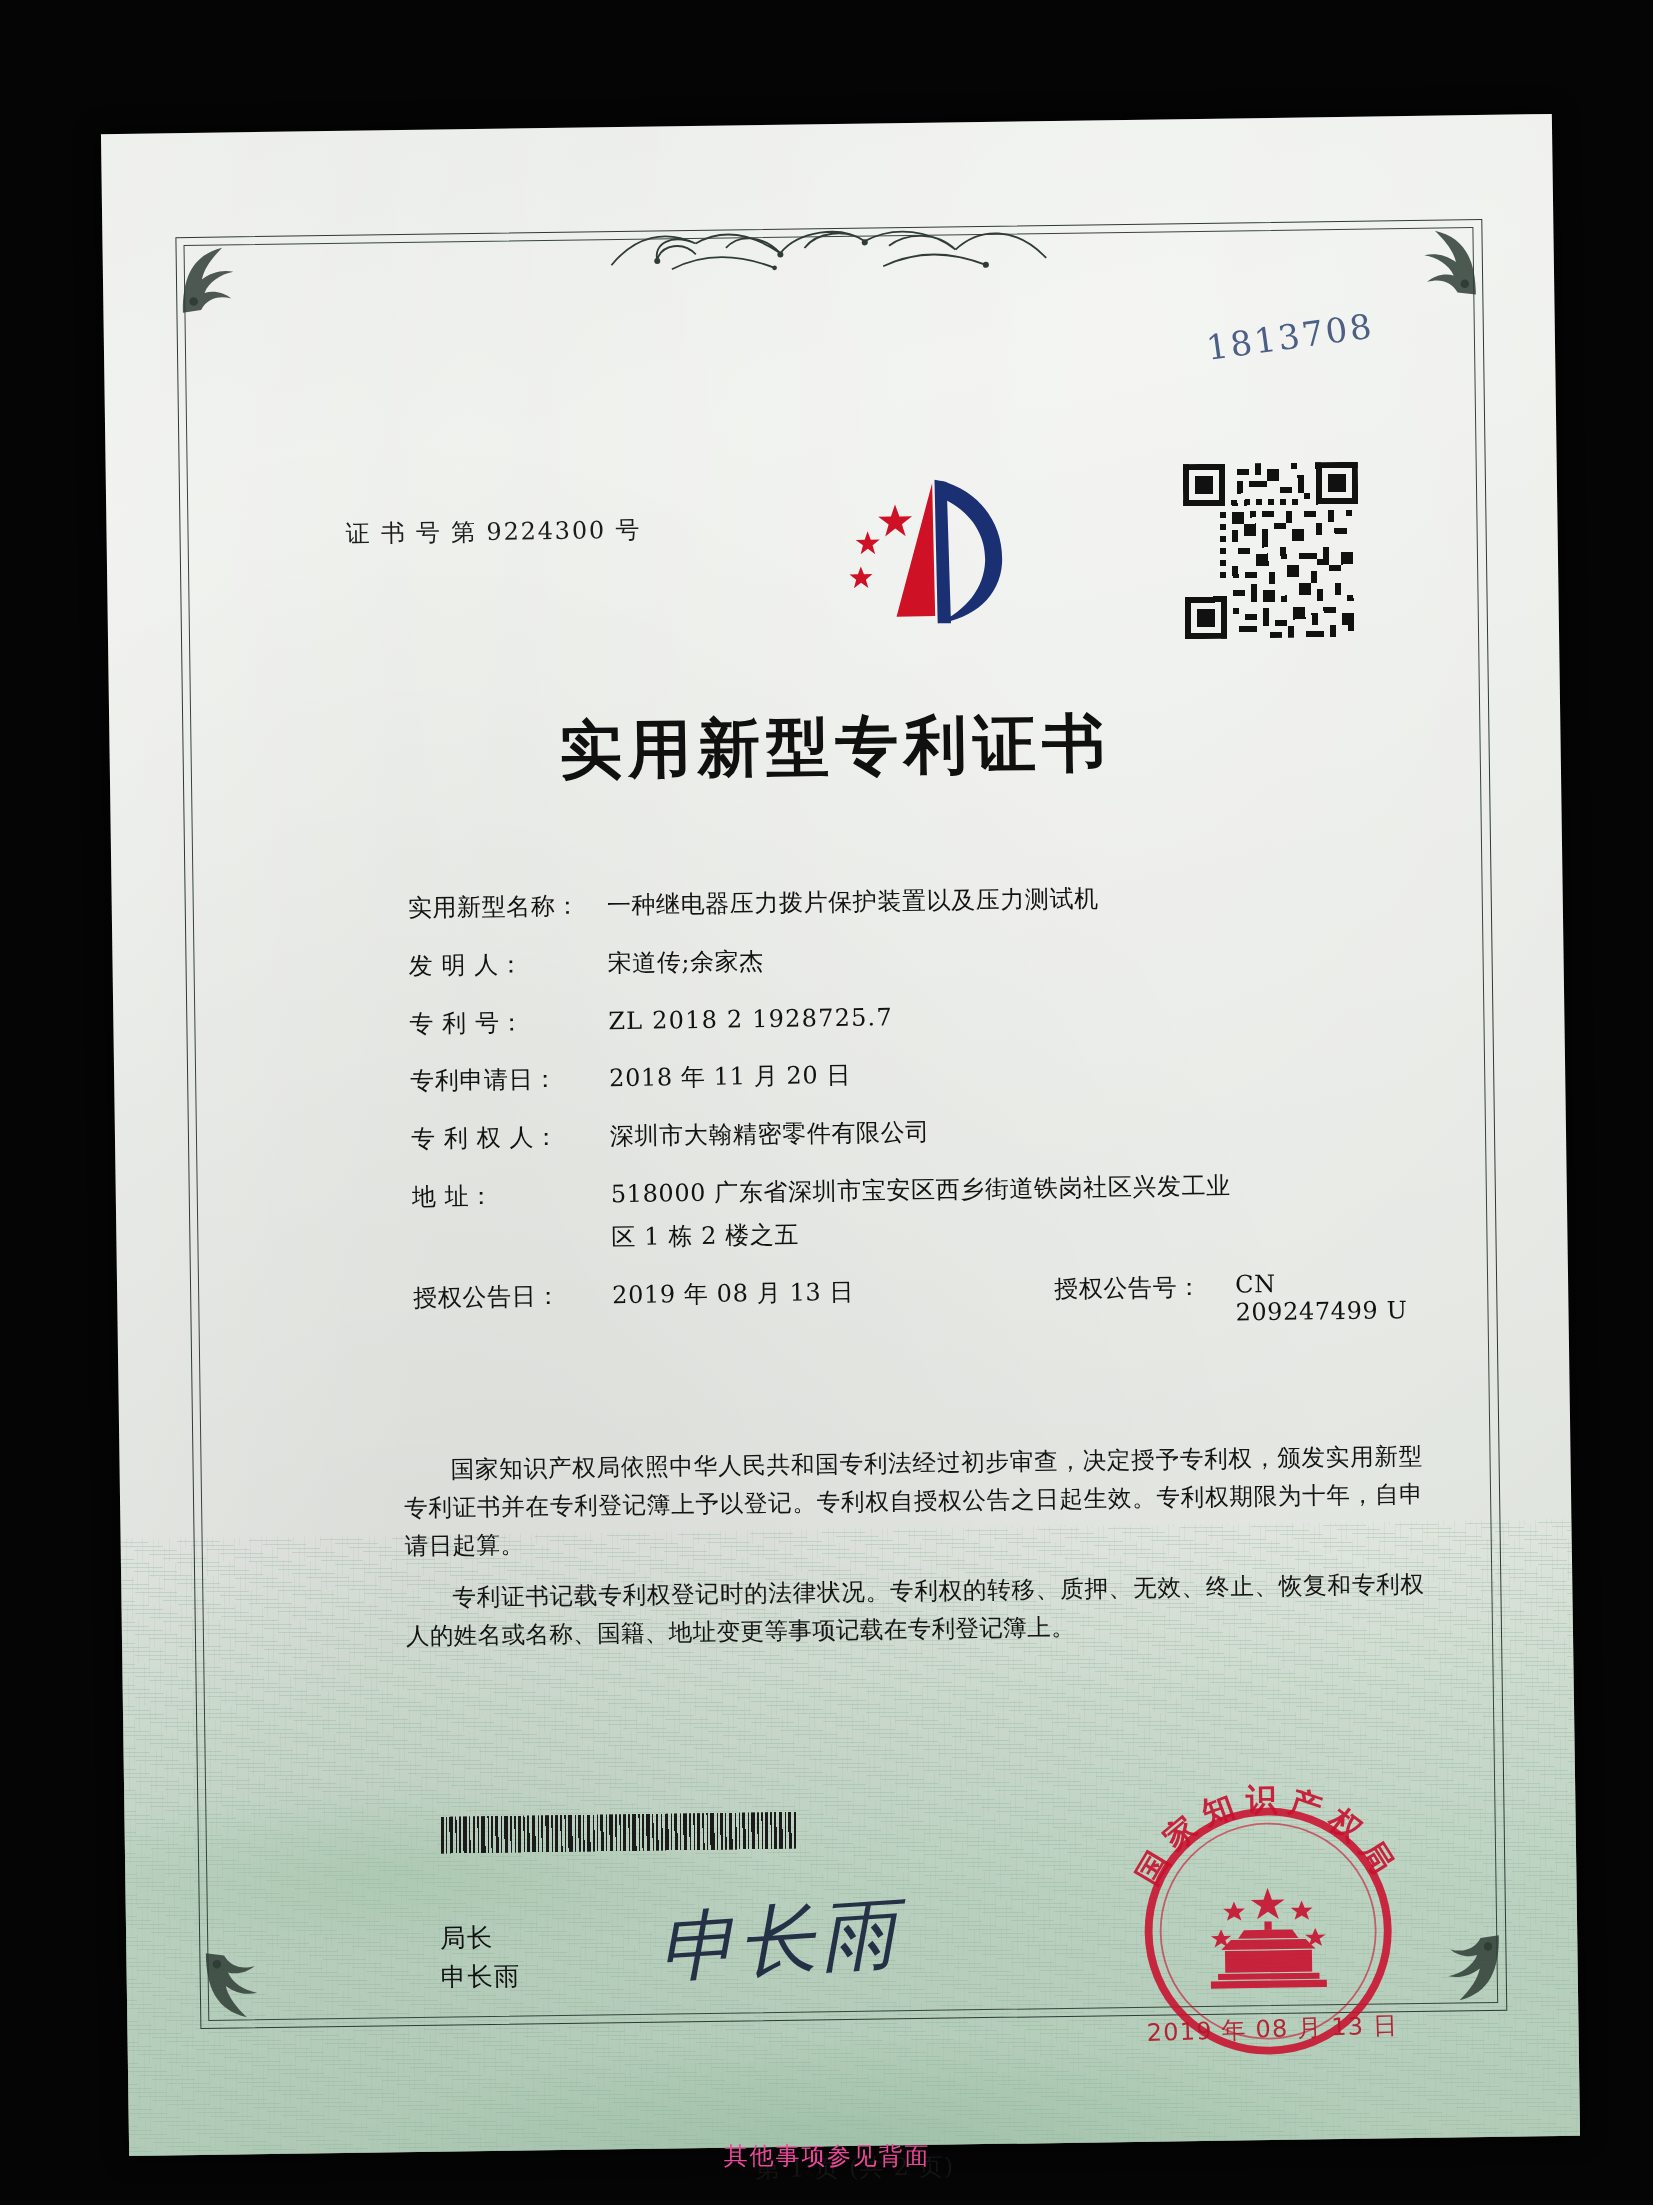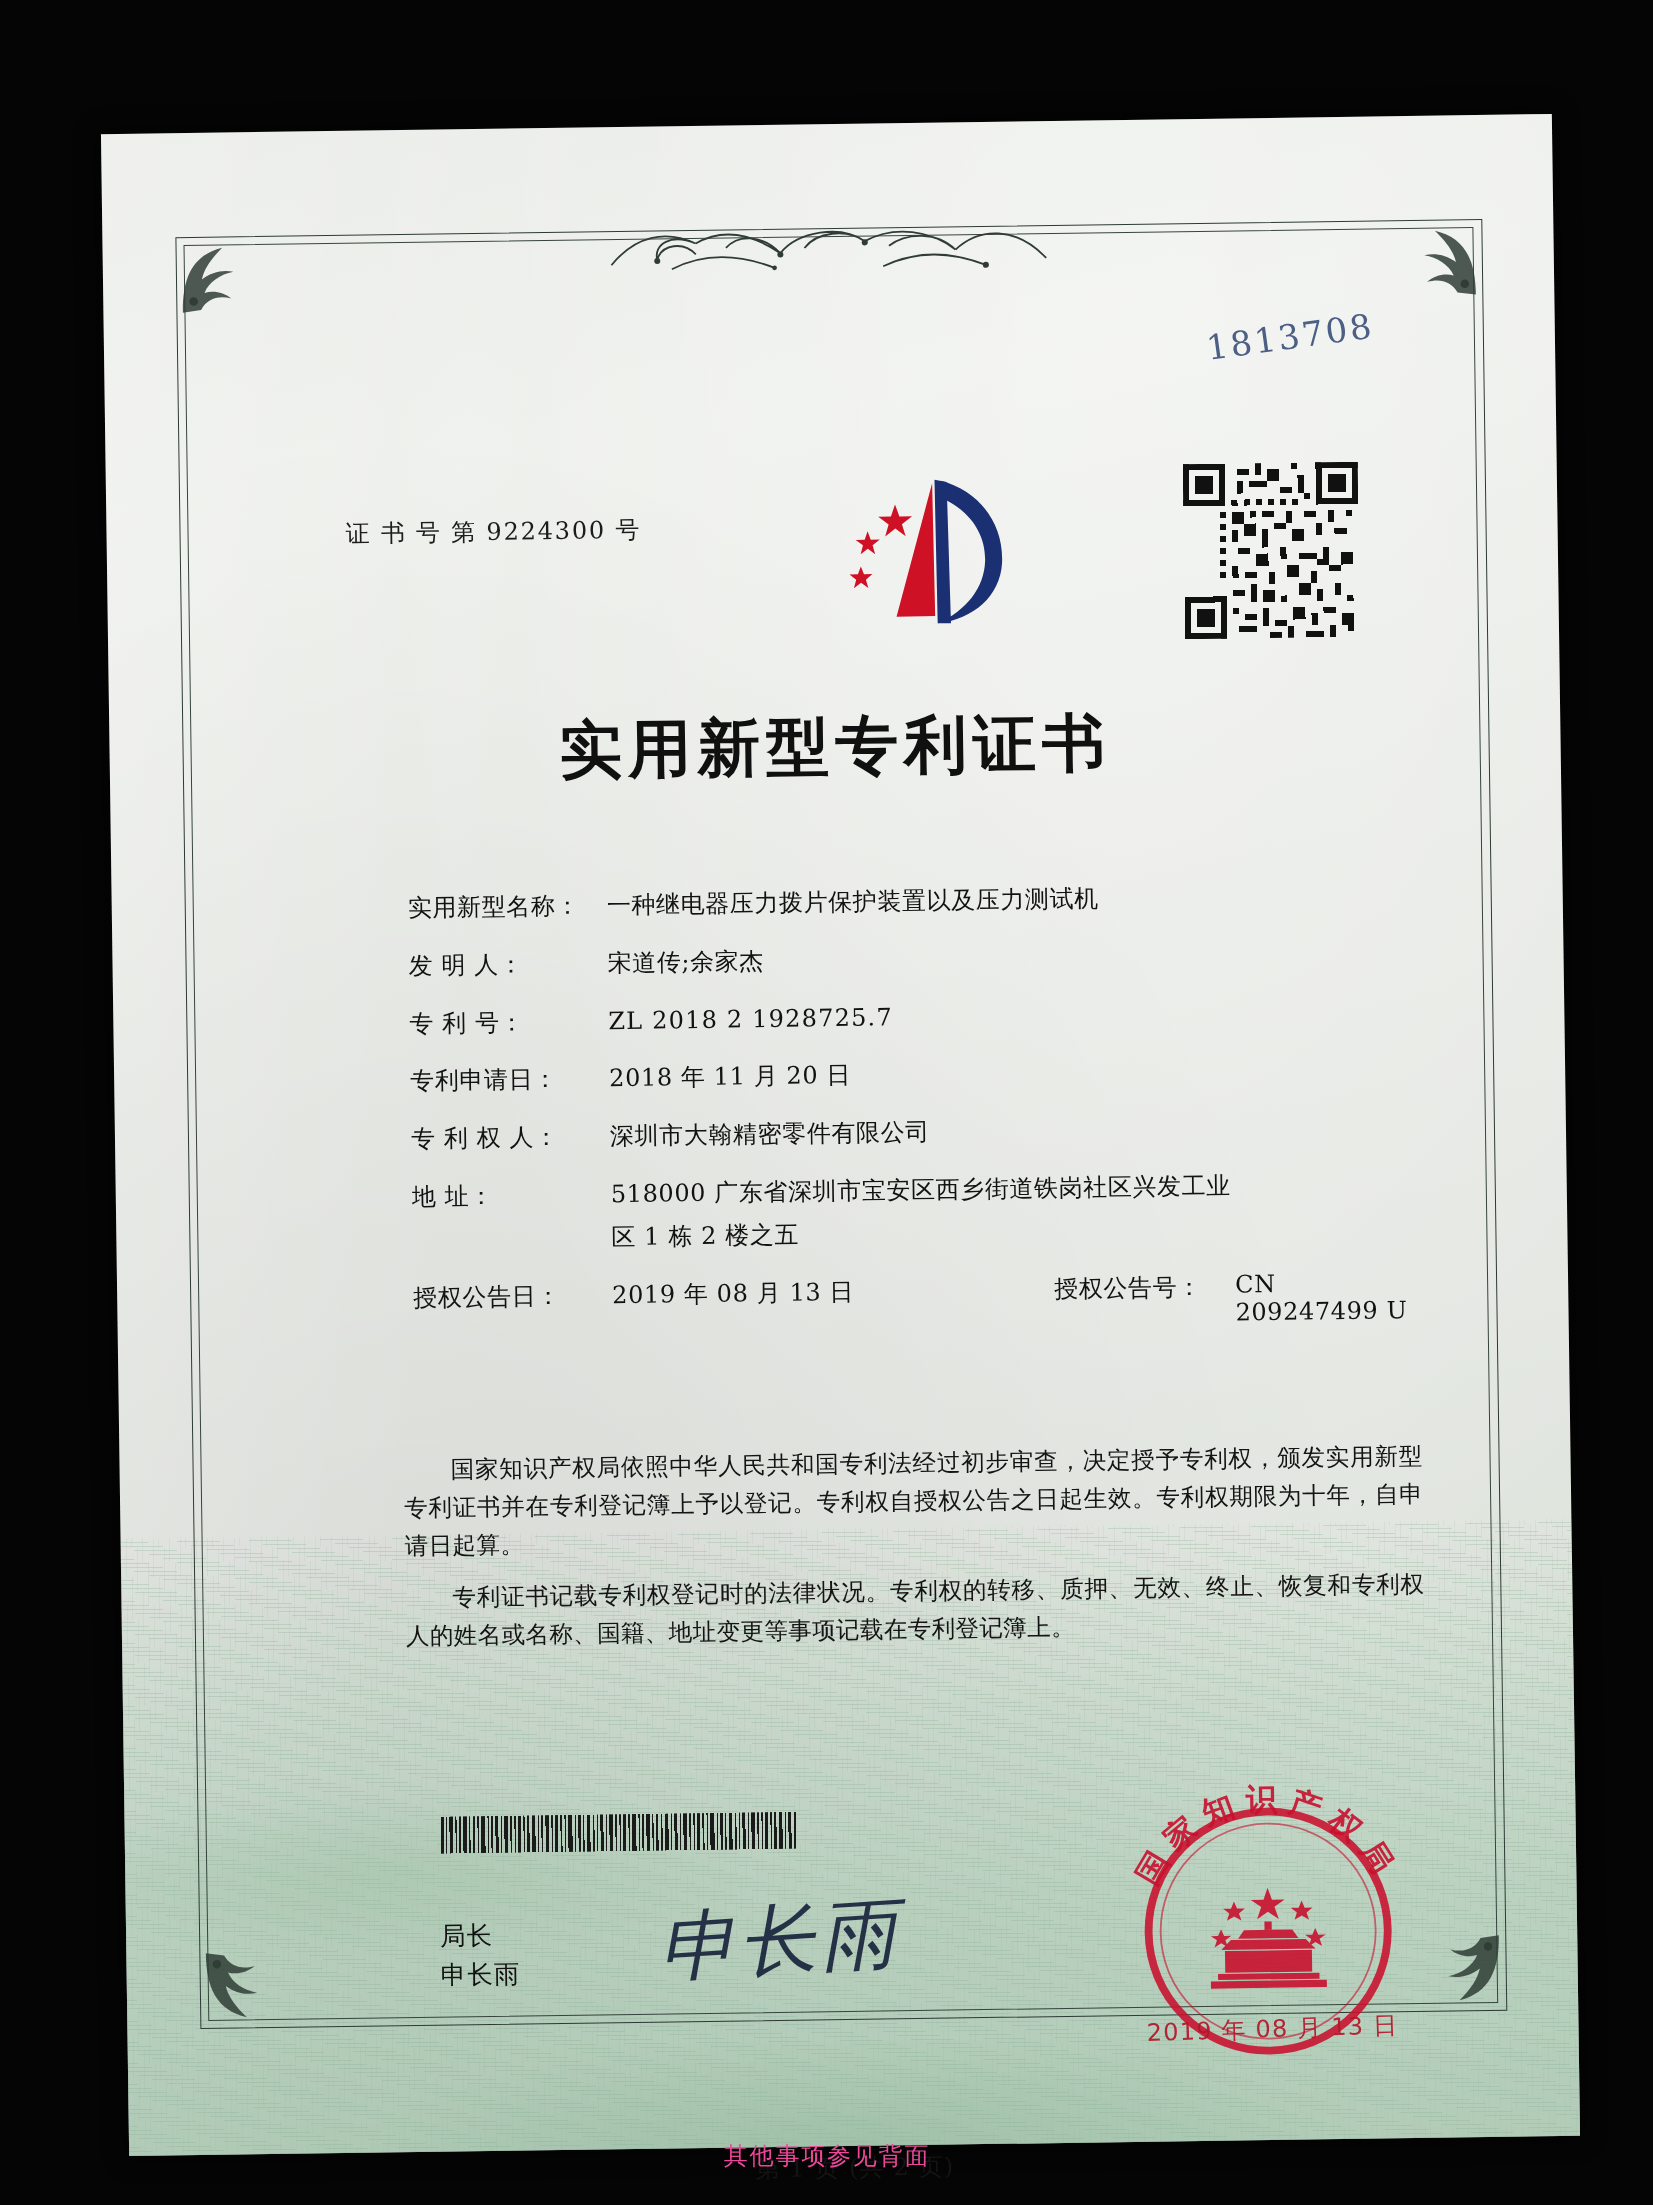--- a/index.html
+++ b/index.html
@@ -230,21 +230,21 @@
     height: 37px;
   }
 
   
   #sign-block {
     position: absolute;
     left: 314px;
     top: 1789px;
     font-size: 25.4px;
     color: #121212;
-    font-family: Liberation Mono, monospace;
+    font-family: Liberation Serif, serif;
     line-height: 1.55;
     letter-spacing: 1.2px;
   }
   #signature {
     position: absolute;
     left: 532px;
     top: 1765px;
     font-family: "DejaVu Serif", serif;
     font-size: 77px;
     color: #18243c;

